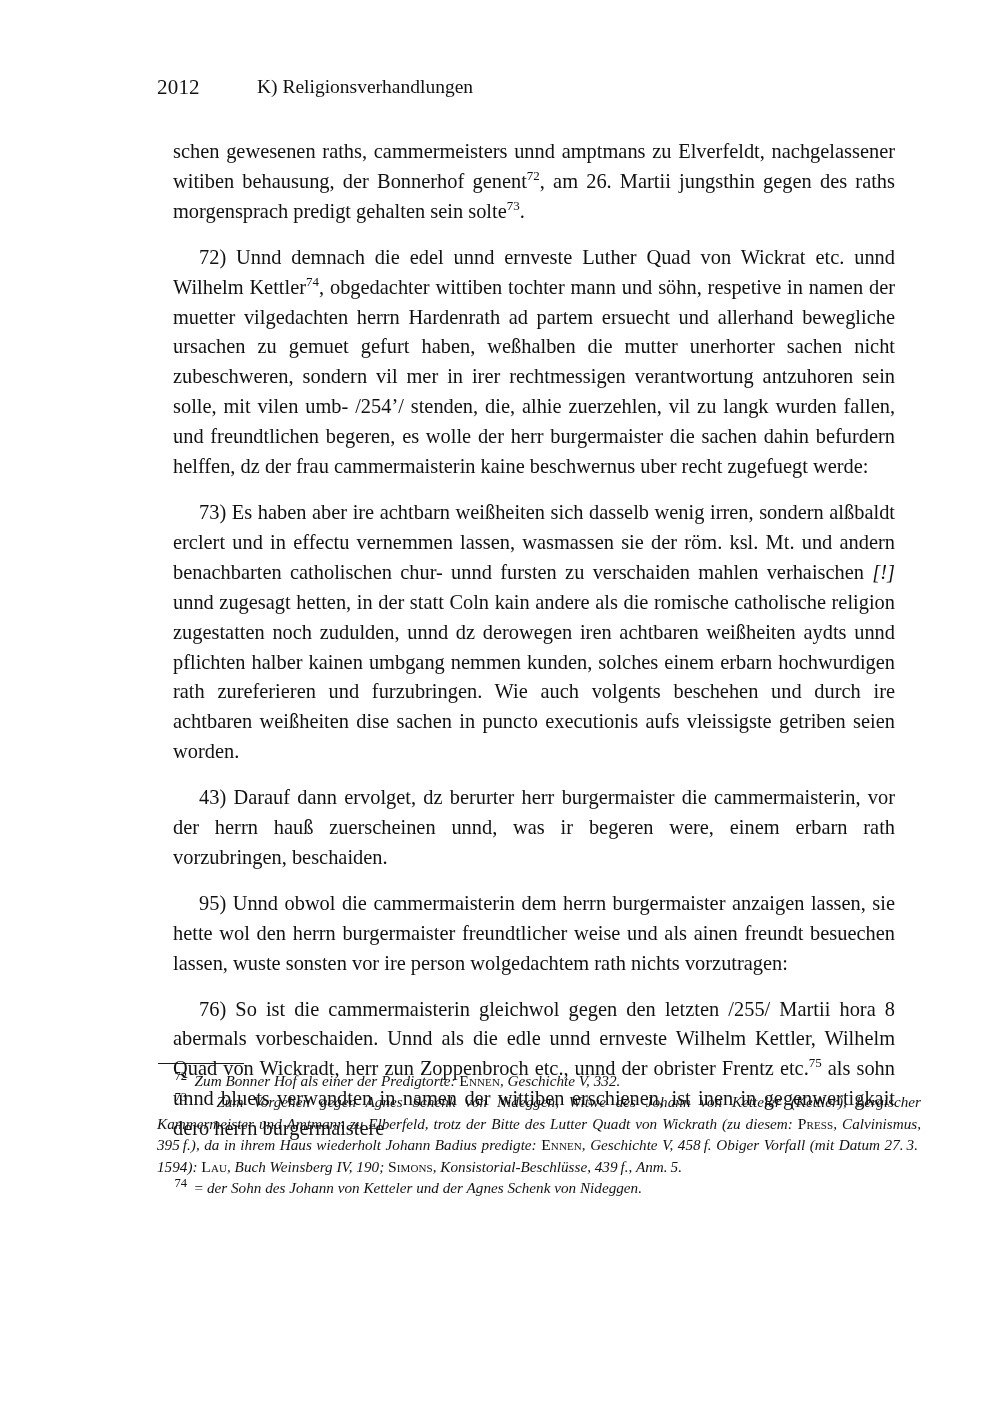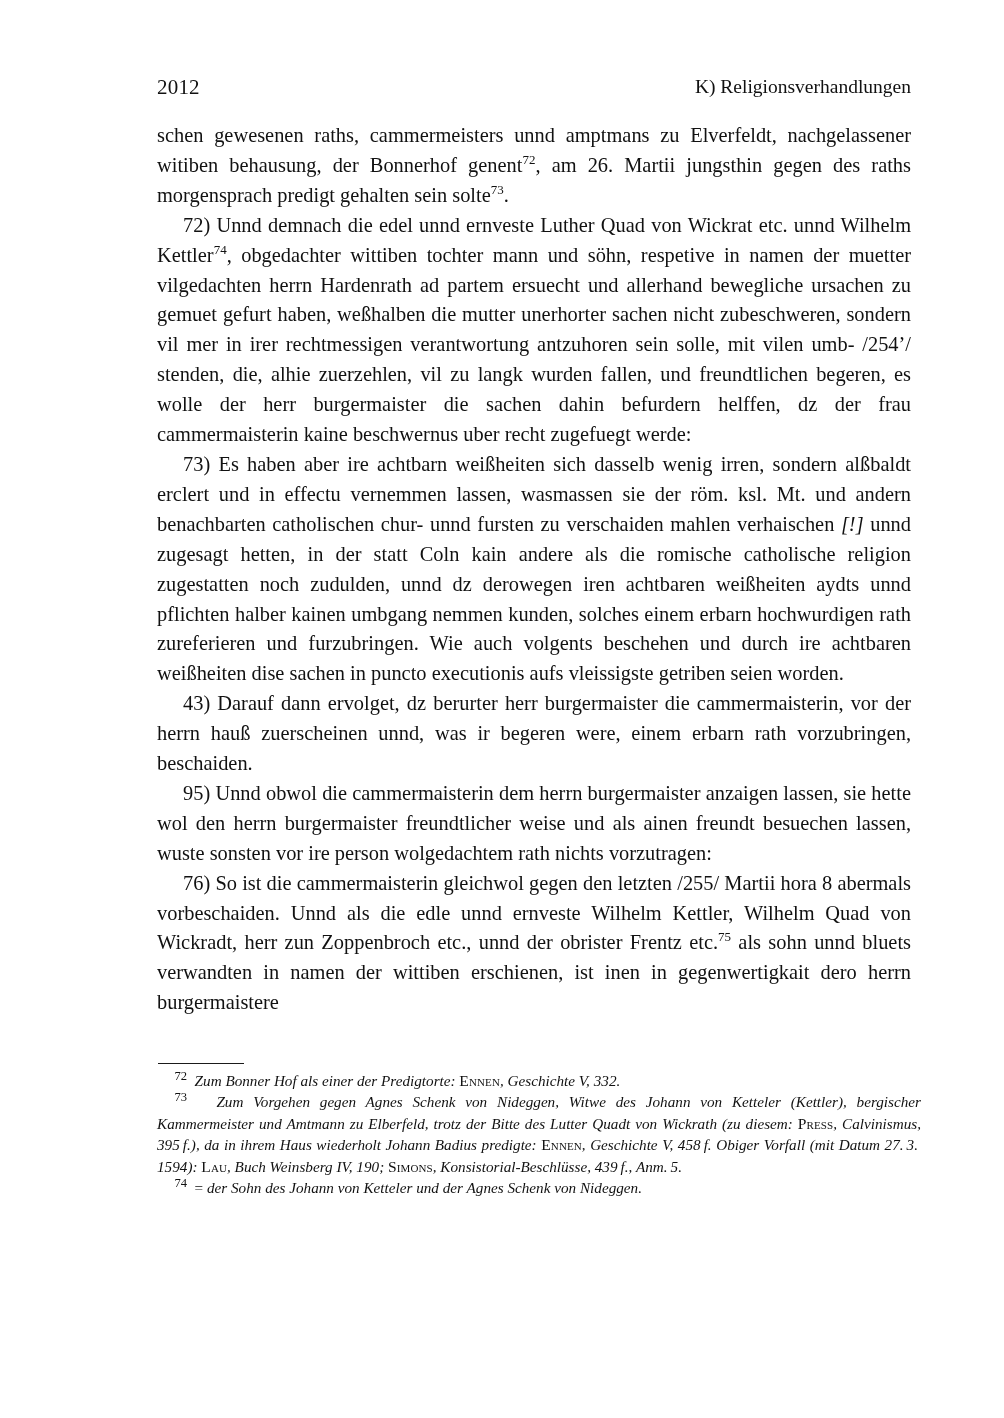--- a/index.html
+++ b/index.html
@@ -37,39 +37,39 @@
     top: 0;
     font-size: 21px;
     line-height: 26px;
     letter-spacing: 0.2px;
   }
   .runtitle {
     position: absolute;
     left: 0;
     top: 0;
     width: 754px;
-    text-align: right;
+    text-align: left;
     text-indent: 100px;
     font-size: 19.5px;
     line-height: 26px;
   }
 
   
   .body-block {
     position: absolute;
     left: 157px;
     top: 121px;
     width: 754px;
   }
   .para {
     font-size: 20.4px;
     line-height: 29.9px;
     text-align: justify;
     text-justify: inter-word;
-    margin: 0;
+    margin: 16px;
     hyphens: manual;
   }
   .para.indent {
     text-indent: 26px;
   }
   .fn-ref {
     font-size: 13px;
     vertical-align: super;
     line-height: 0;
   }

